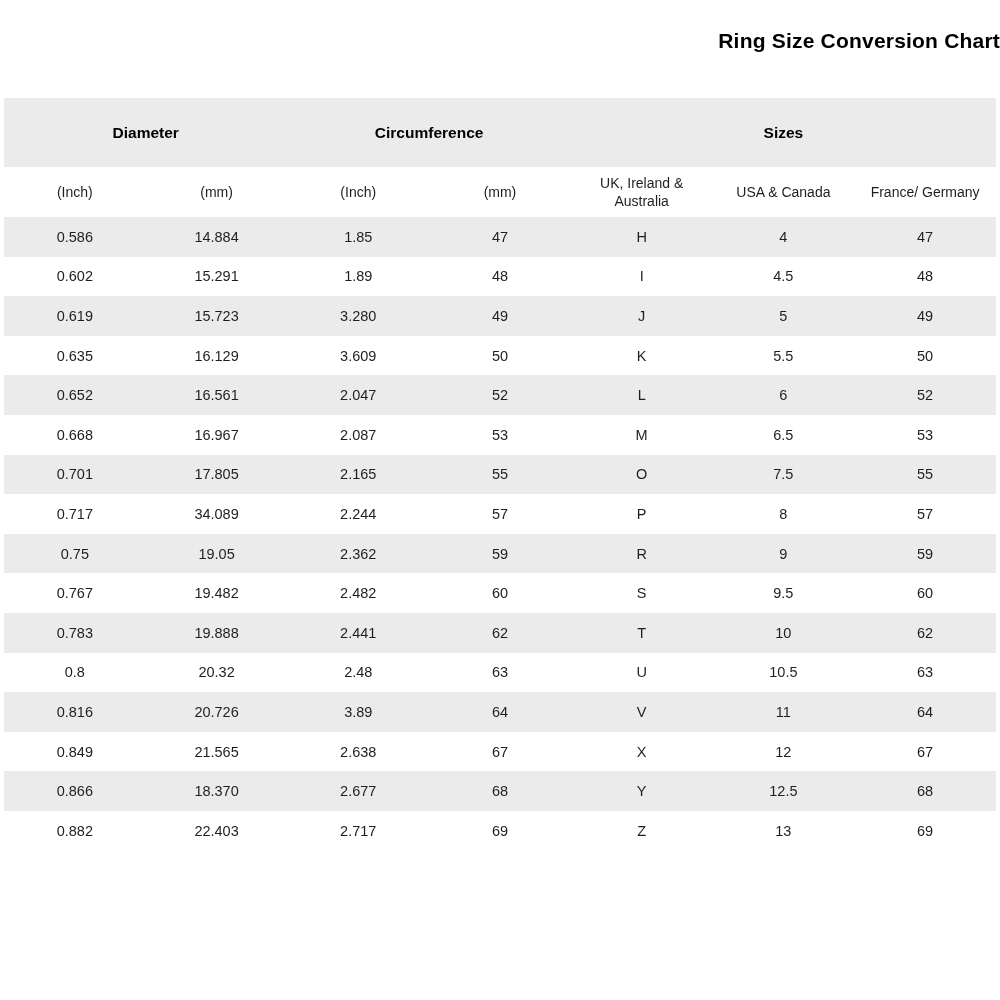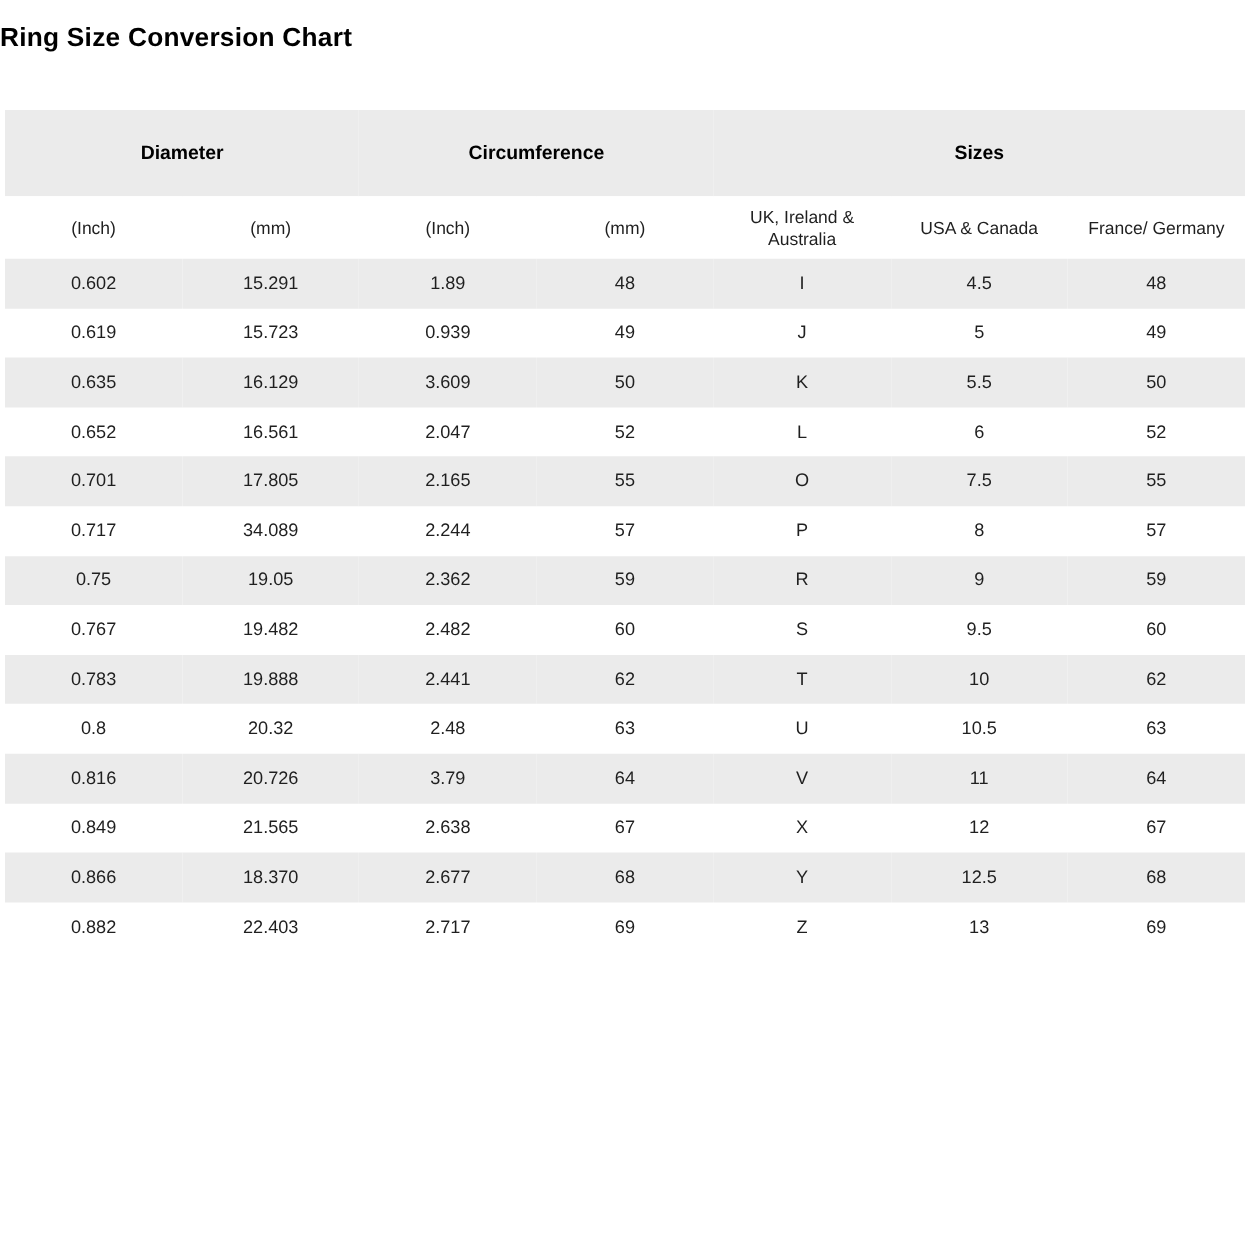--- a/index.html
+++ b/index.html
@@ -15,22 +15,22 @@
     padding: 0;
     width: 1000px;
     height: 1000px;
     background: var(--page-bg);
     font-family: "Liberation Sans", sans-serif;
     color: var(--text-data);
     overflow: hidden;
   }
   .title {
     margin: 0;
-    padding-top: 19px;
-    text-align: left;
+    padding-top: 29px;
+    text-align: right;
     font-size: 21px;
     line-height: 24px;
     font-weight: bold;
     color: var(--text-title);
     letter-spacing: 0.2px;
   }
   table.chart {
     border-collapse: collapse;
     table-layout: fixed;
     width: 992px;
@@ -86,32 +86,41 @@
         <th>(mm)</th>
         <th>(Inch)</th>
         <th>(mm)</th>
         <th>UK, Ireland &amp; Australia</th>
         <th>USA &amp; Canada</th>
         <th>France/ Germany</th>
       </tr>
     </thead>
     <tbody>
         <tr>
+          <td>0.586</td>
+          <td>14.884</td>
+          <td>1.85</td>
+          <td>47</td>
+          <td>H</td>
+          <td>4</td>
+          <td>47</td>
+        </tr>
+        <tr>
           <td>0.602</td>
           <td>15.291</td>
           <td>1.89</td>
           <td>48</td>
           <td>I</td>
           <td>4.5</td>
           <td>48</td>
         </tr>
         <tr>
           <td>0.619</td>
           <td>15.723</td>
-          <td>0.939</td>
+          <td>3.280</td>
           <td>49</td>
           <td>J</td>
           <td>5</td>
           <td>49</td>
         </tr>
         <tr>
           <td>0.635</td>
           <td>16.129</td>
           <td>3.609</td>
           <td>50</td>
@@ -122,20 +131,29 @@
         <tr>
           <td>0.652</td>
           <td>16.561</td>
           <td>2.047</td>
           <td>52</td>
           <td>L</td>
           <td>6</td>
           <td>52</td>
         </tr>
         <tr>
+          <td>0.668</td>
+          <td>16.967</td>
+          <td>2.087</td>
+          <td>53</td>
+          <td>M</td>
+          <td>6.5</td>
+          <td>53</td>
+        </tr>
+        <tr>
           <td>0.701</td>
           <td>17.805</td>
           <td>2.165</td>
           <td>55</td>
           <td>O</td>
           <td>7.5</td>
           <td>55</td>
         </tr>
         <tr>
           <td>0.717</td>
@@ -178,21 +196,21 @@
           <td>20.32</td>
           <td>2.48</td>
           <td>63</td>
           <td>U</td>
           <td>10.5</td>
           <td>63</td>
         </tr>
         <tr>
           <td>0.816</td>
           <td>20.726</td>
-          <td>3.79</td>
+          <td>3.89</td>
           <td>64</td>
           <td>V</td>
           <td>11</td>
           <td>64</td>
         </tr>
         <tr>
           <td>0.849</td>
           <td>21.565</td>
           <td>2.638</td>
           <td>67</td>

